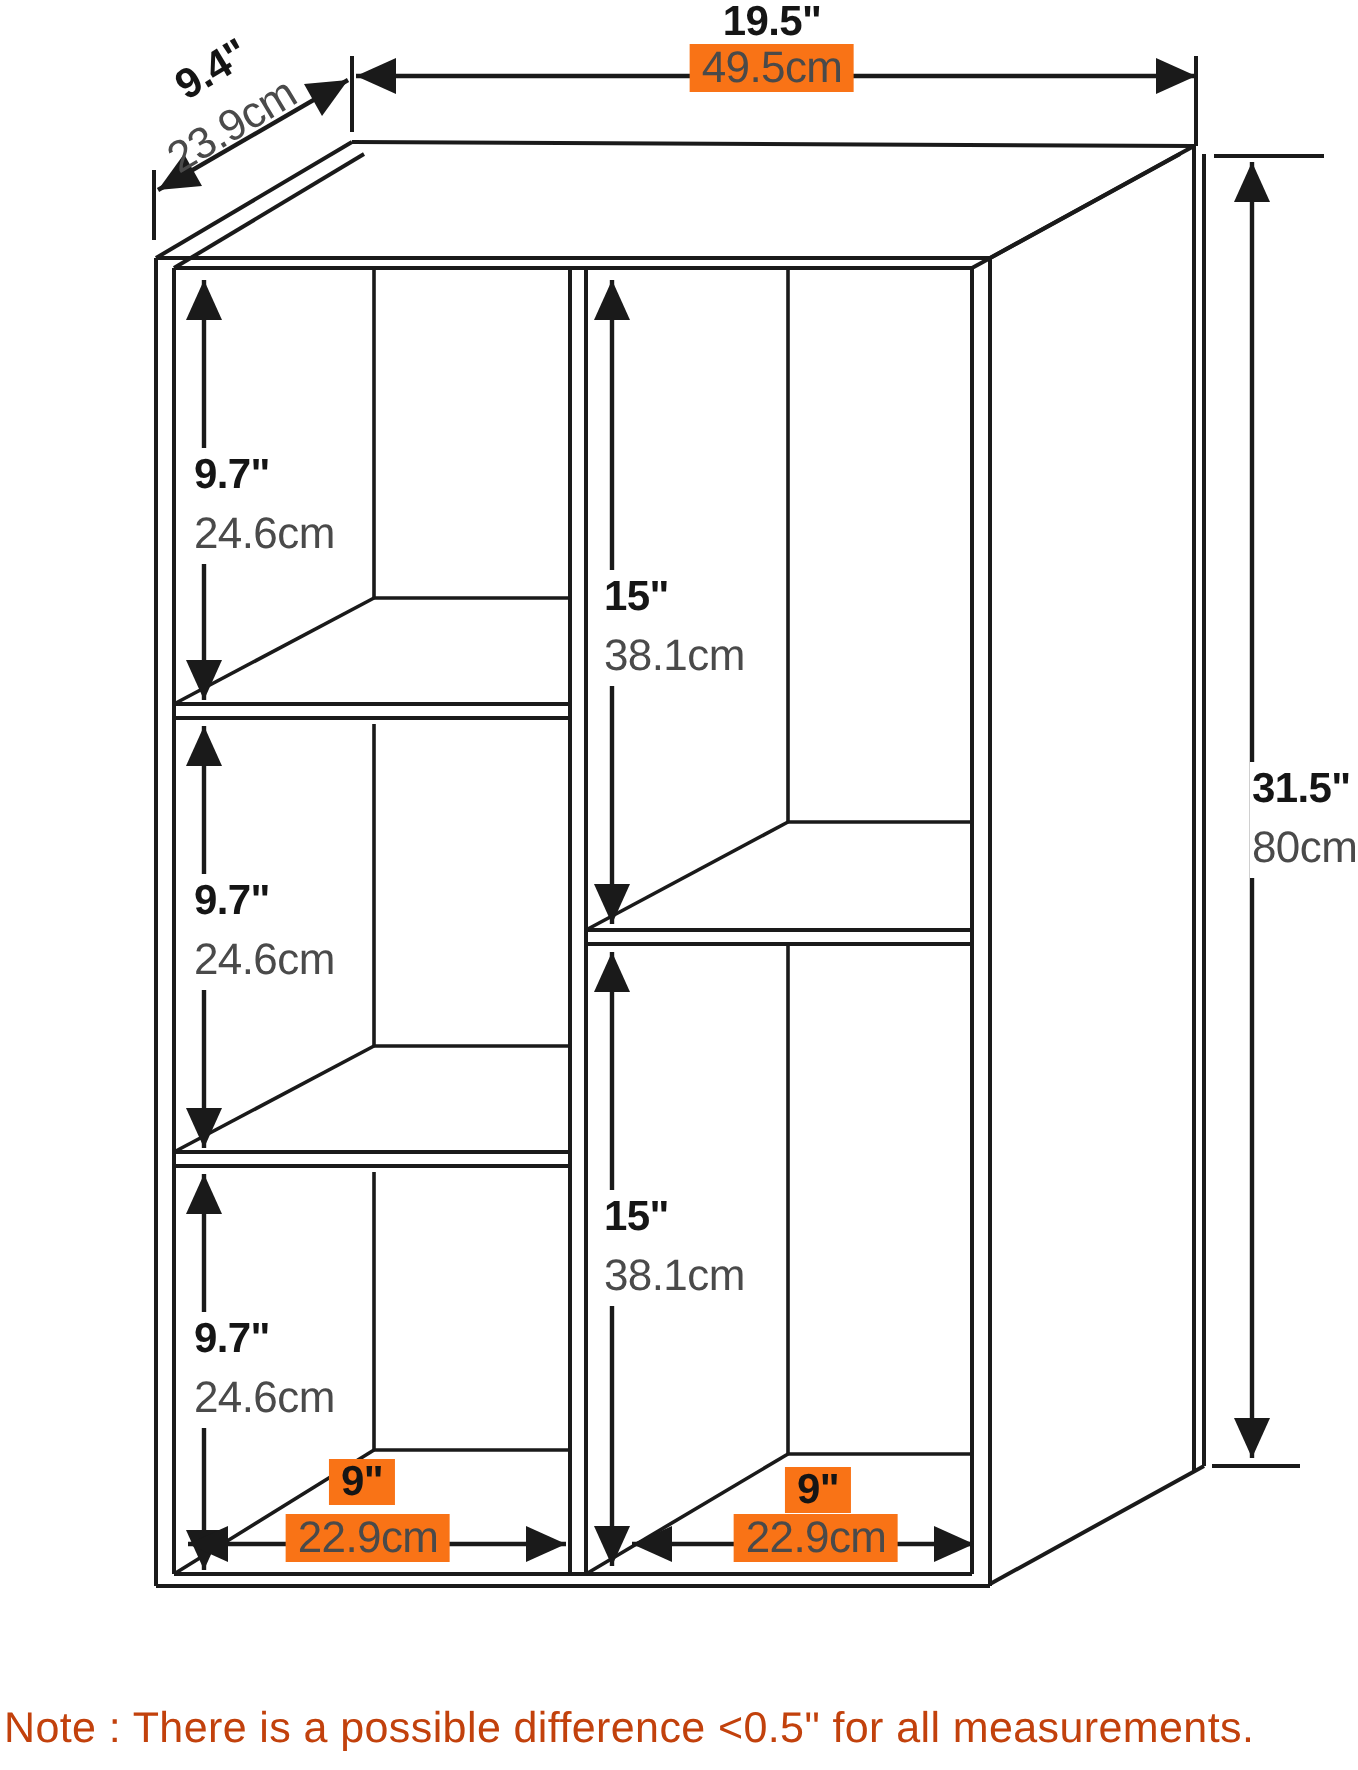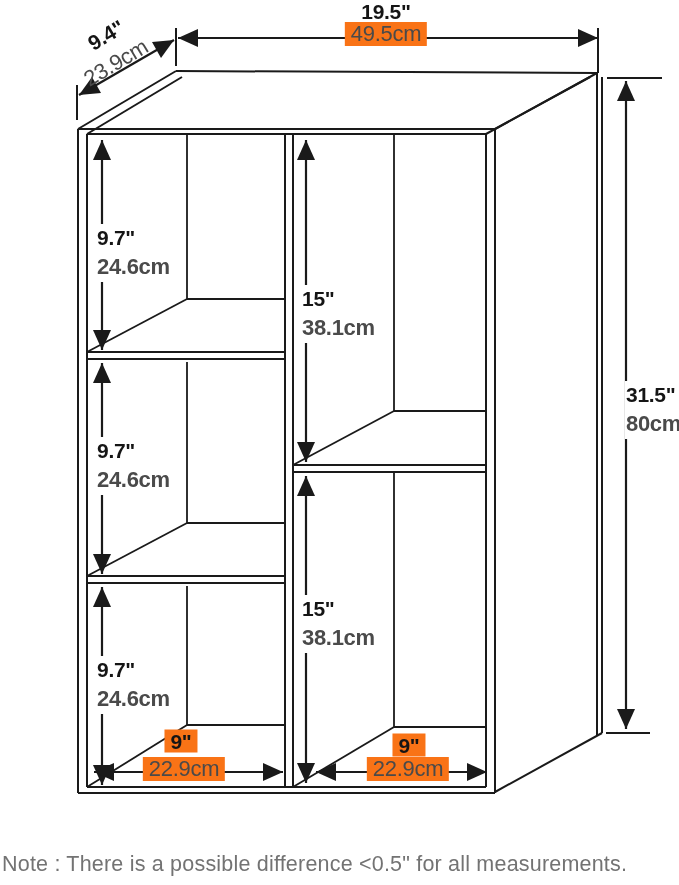--- a/index.html
+++ b/index.html
@@ -8,25 +8,25 @@
     font-family:"Liberation Sans","DejaVu Sans",sans-serif;overflow:hidden;
   }
   #drawing{position:absolute;left:0;top:0;}
   .lbl{position:absolute;white-space:nowrap;line-height:1;}
   .in{font-weight:bold;font-size:21px;color:#151515;letter-spacing:-0.3px;}
   .cm{font-weight:normal;font-size:22px;color:#4a4a4a;letter-spacing:-0.3px;}
   .ctr{transform:translate(-50%,-50%);}
   .bg{background:#f97316;padding:1px 6px;}
   .dimblock{position:absolute;background:#ffffff;padding:2px 5px 2px 1px;}
   .dimblock .in{display:block;margin-bottom:4px;}
-  .dimblock .cm{display:block;font-weight:bold;}
+  .dimblock .cm{display:block;}
   .rot1{transform:translate(-50%,-50%) rotate(-31deg);}
   .note{
     position:absolute;left:2px;top:852px;width:676px;
-    font-size:21.5px;color:#737373;letter-spacing:0.2px;white-space:nowrap;
+    font-size:21.5px;color:#c2410c;letter-spacing:0.2px;white-space:nowrap;
   }
   svg line,svg polyline{stroke:#1a1a1a;fill:none;}
   .w2{stroke-width:2px;}
   .w1{stroke-width:1.8px;}
   .dim{stroke-width:2.2px;}
   svg polygon{fill:#1a1a1a;stroke:none;}
 </style>
 </head>
 <body>
 

